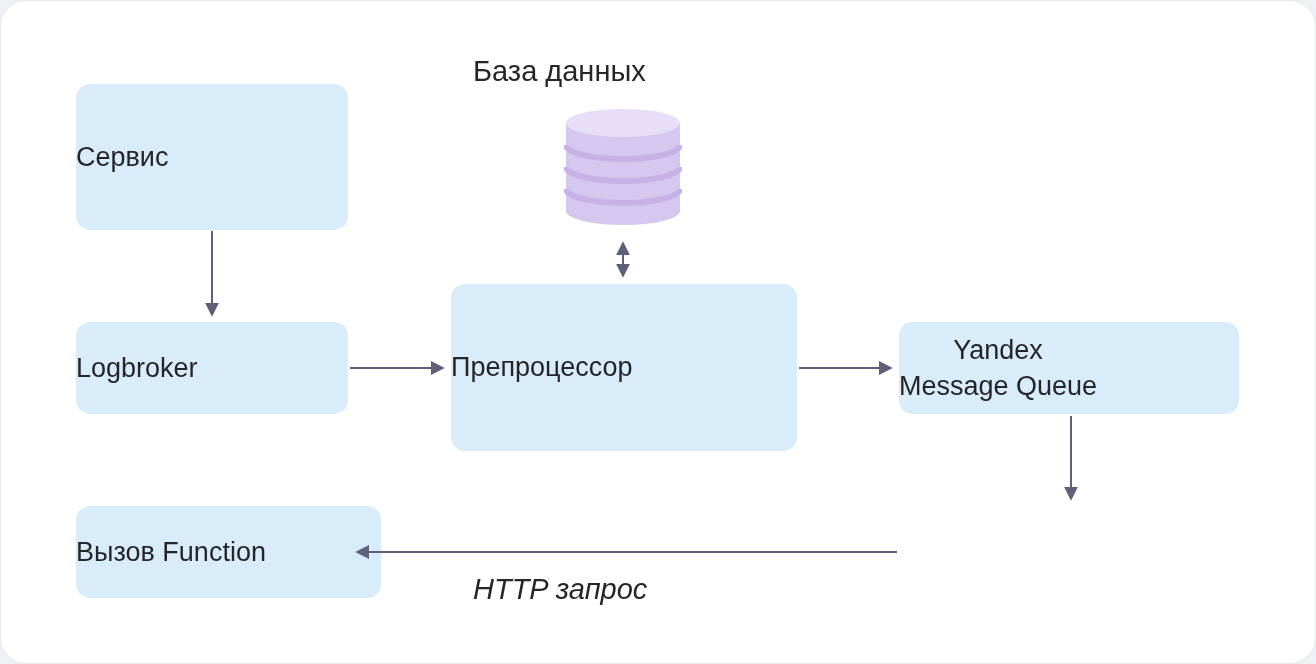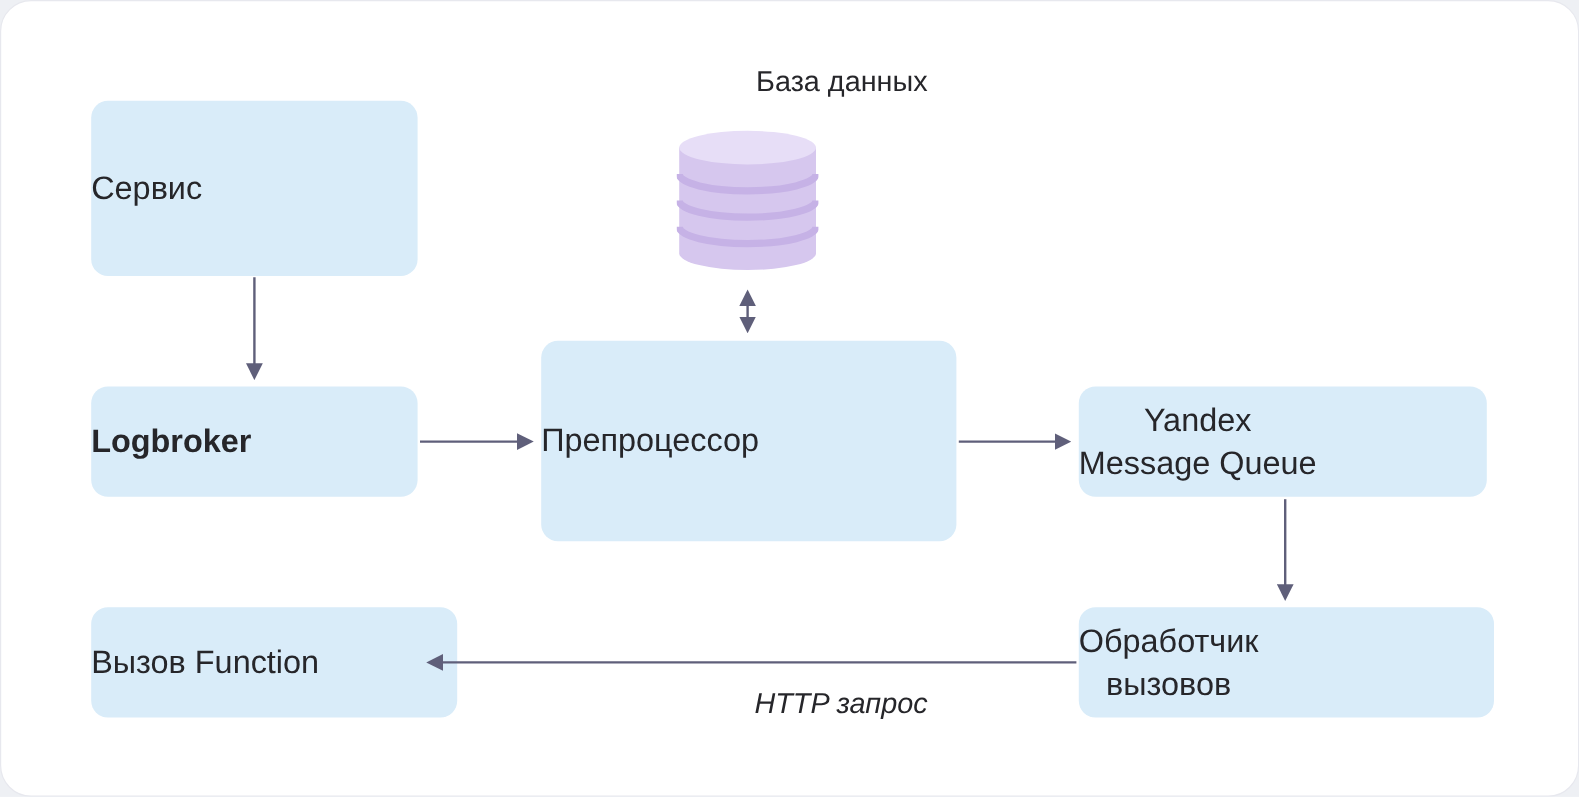--- a/index.html
+++ b/index.html
@@ -35,26 +35,26 @@
     border-radius: 14px;
     color: var(--text);
     font-size: 27px;
     line-height: 1.35;
     text-align: center;
     white-space: pre-line;
   }
   .floating-label {
     position: absolute;
     color: var(--text);
-    font-size: 24px;
-    text-align: right;
+    font-size: 29px;
+    text-align: left;
     white-space: pre-line;
   }
   #service-box      { left: 75px;  top: 83px;  width: 272px; height: 146px; }
-  #logbroker-box    { left: 75px;  top: 321px; width: 272px; height: 92px; font-weight: bold; }
+  #logbroker-box    { left: 75px;  top: 321px; width: 272px; height: 92px; }
   #preprocessor-box { left: 450px; top: 283px; width: 346px; height: 167px; }
   #ymq-box          { left: 898px; top: 321px; width: 340px; height: 92px; }
   #handler-box      { left: 898px; top: 505px; width: 346px; height: 92px; }
   #function-box     { left: 75px;  top: 505px; width: 305px; height: 92px; }
   #db-label         { left: 472px; top: 54px;  width: 300px; }
   #http-label       { left: 472px; top: 572px; width: 300px; font-style: italic; }
   #db-icon {
     position: absolute;
     left: 563px; top: 106px;
     width: 118px; height: 122px;
@@ -96,24 +96,20 @@
 
   <div class="node" id="preprocessor-box">
     <span>Препроцессор</span>
   </div>
 
   <div class="node" id="ymq-box">
     <span>Yandex
 Message Queue</span>
   </div>
 
-  <div class="node" id="handler-box">
-    <span>Обработчик
-вызовов</span>
-  </div>
 
   <div class="node" id="function-box">
     <span>Вызов Function</span>
   </div>
 
   <div class="floating-label" id="http-label">HTTP запрос</div>
 
   <svg id="edges" aria-hidden="true">
     <defs>
       <marker id="arrowhead" viewBox="0 0 10 10" refX="8" refY="5" markerWidth="7" markerHeight="7" orient="auto-start-reverse">

